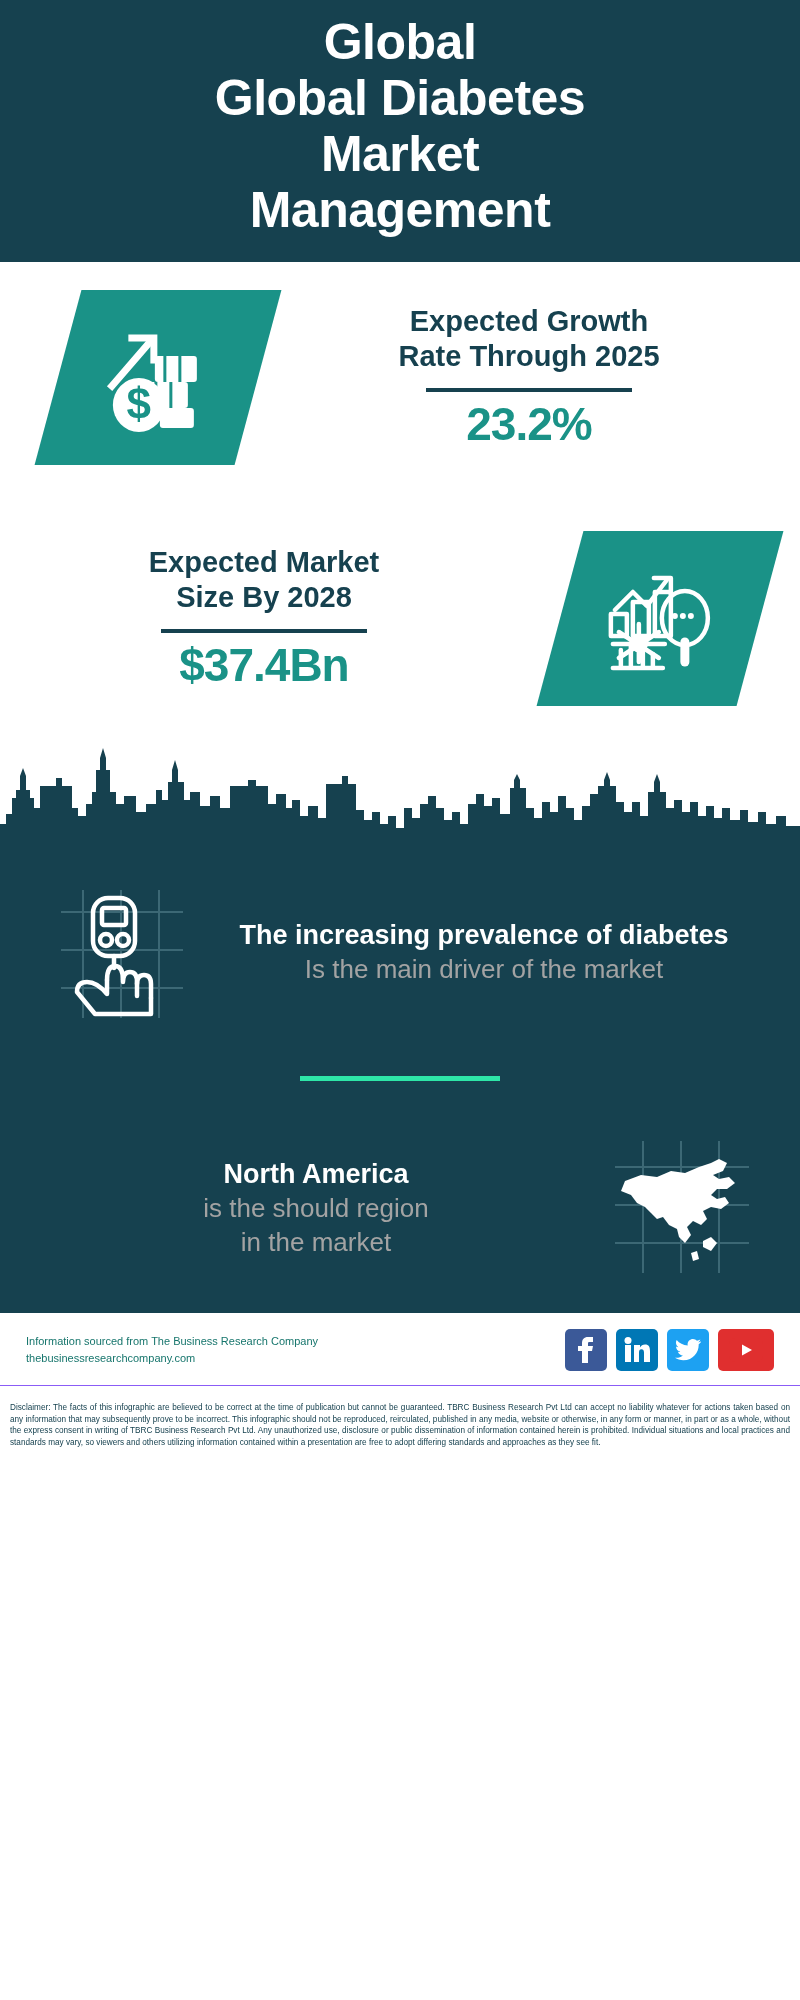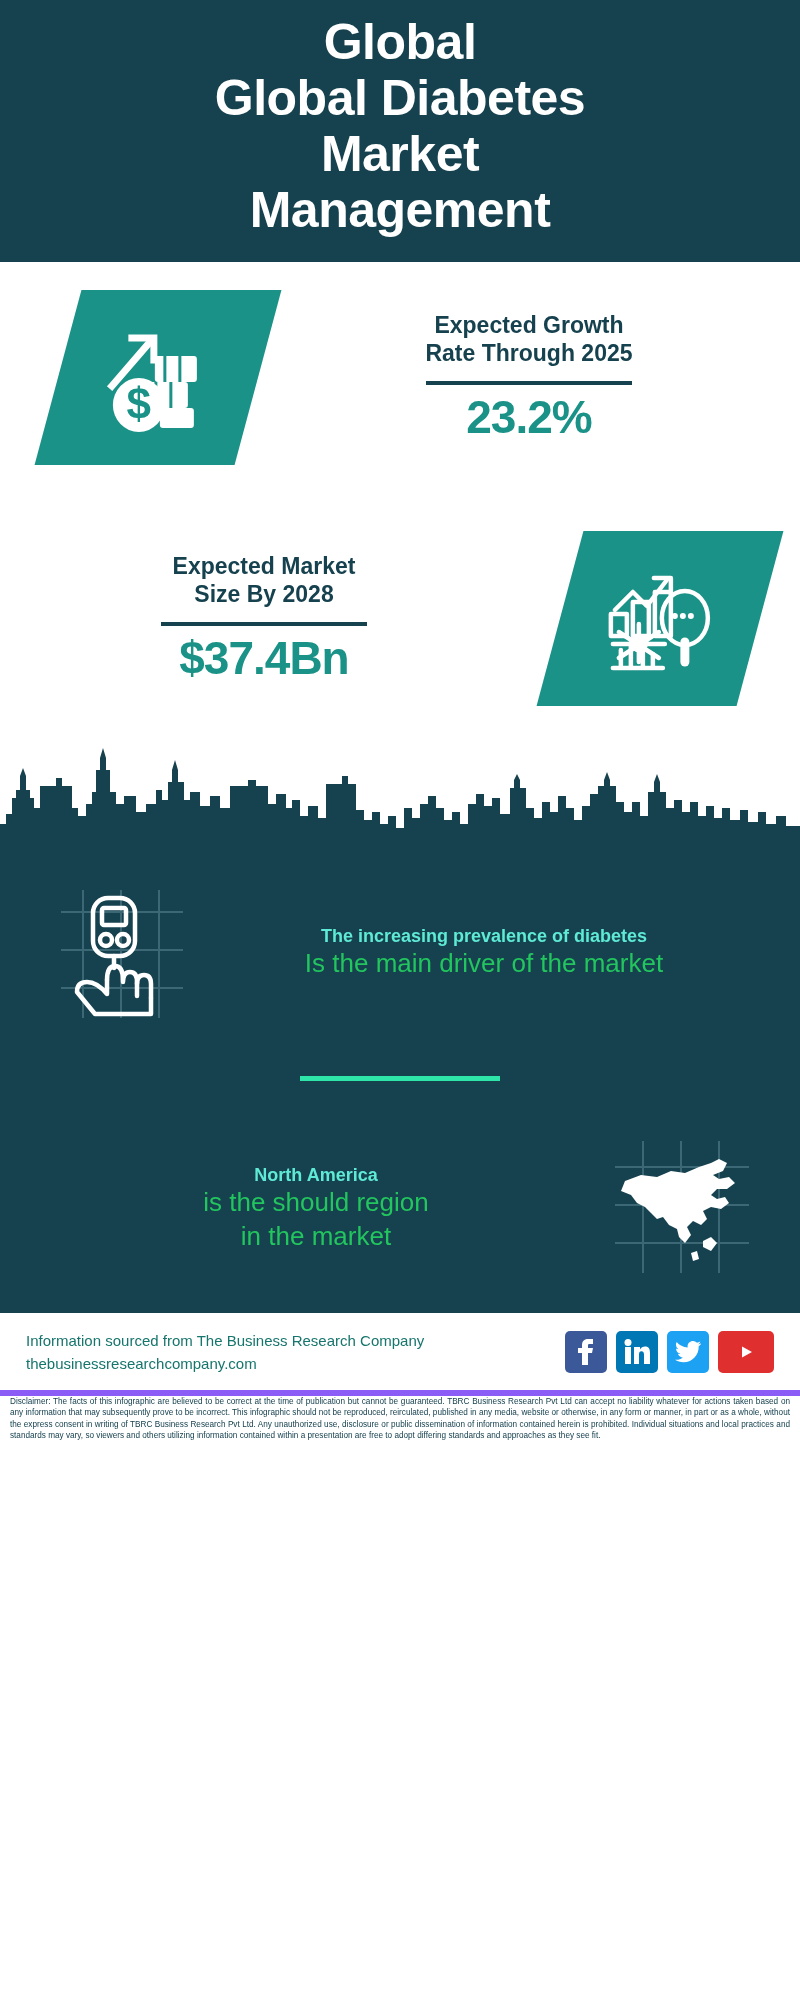--- a/index.html
+++ b/index.html
@@ -38,21 +38,21 @@
     display:flex; align-items:center; justify-content:center;
     flex:0 0 auto;
   }
   .para .ico { transform:skewX(15deg); }
 
   .stat-left  { margin-left:58px; }
   .stat-right { margin-right:40px; }
 
   .stat-text { flex:1 1 auto; text-align:center; padding:0 12px; }
   .stat-title {
-    color:#16414f; font-size:23px; font-weight:bold;
+    color:#16414f; font-size:29px; font-weight:bold;
     line-height:1.22;
   }
   .divider-dark {
     width:206px; height:4px; background:#16414f;
     margin:14px auto 6px auto;
   }
   .stat-value {
     color:#1a9287; font-size:46px; font-weight:bold;
     line-height:1.15; letter-spacing:-1px;
   }
@@ -67,50 +67,50 @@
   .dark { background:#16414f; padding:0 0 28px 0; }
 
   .insight {
     display:flex; align-items:center;
     padding:12px 34px 0 34px;
   }
   .insight.reverse { flex-direction:row-reverse; }
   .insight-ico { flex:0 0 auto; width:168px; display:flex; justify-content:center; }
   .insight-text { flex:1 1 auto; text-align:center; padding:0 6px; }
   .insight-lead {
-    color:#5eead4; font-size:18px; font-weight:bold; line-height:1.24;
+    color:#ffffff; font-size:27px; font-weight:bold; line-height:1.24;
   }
   .insight-body {
-    color:#22c55e; font-size:26px; line-height:1.3; font-weight:normal;
+    color:#a3a3a3; font-size:26px; line-height:1.3; font-weight:normal;
   }
 
   .divider-green {
     width:200px; height:5px; background:#2ee6a8;
     margin:46px auto 40px auto;
   }
 
   
   .footer {
     background:#ffffff;
     display:flex; align-items:center; justify-content:space-between;
     padding:16px 26px 14px 26px;
   }
-  .footer-text { color:#16756c; font-size:15px; line-height:1.55; }
+  .footer-text { color:#16756c; font-size:11px; line-height:1.55; }
   .socials { display:flex; gap:9px; align-items:center; }
   .soc {
     width:42px; height:42px; border-radius:5px;
     display:flex; align-items:center; justify-content:center;
   }
   .soc svg { display:block; }
 
   
   .disclaimer {
     background:#ffffff;
-    border-top:6px solid #8b5cf6;
-    padding:0 10px 10px 10px;
+    border-top:1px solid #8b5cf6;
+    padding:16px 10px 10px 10px;
     color:#16414f;
     font-size:8.2px;
     line-height:1.42;
     text-align:justify;
   }
 </style>
 </head>
 <body>
 
 <div class="page">

